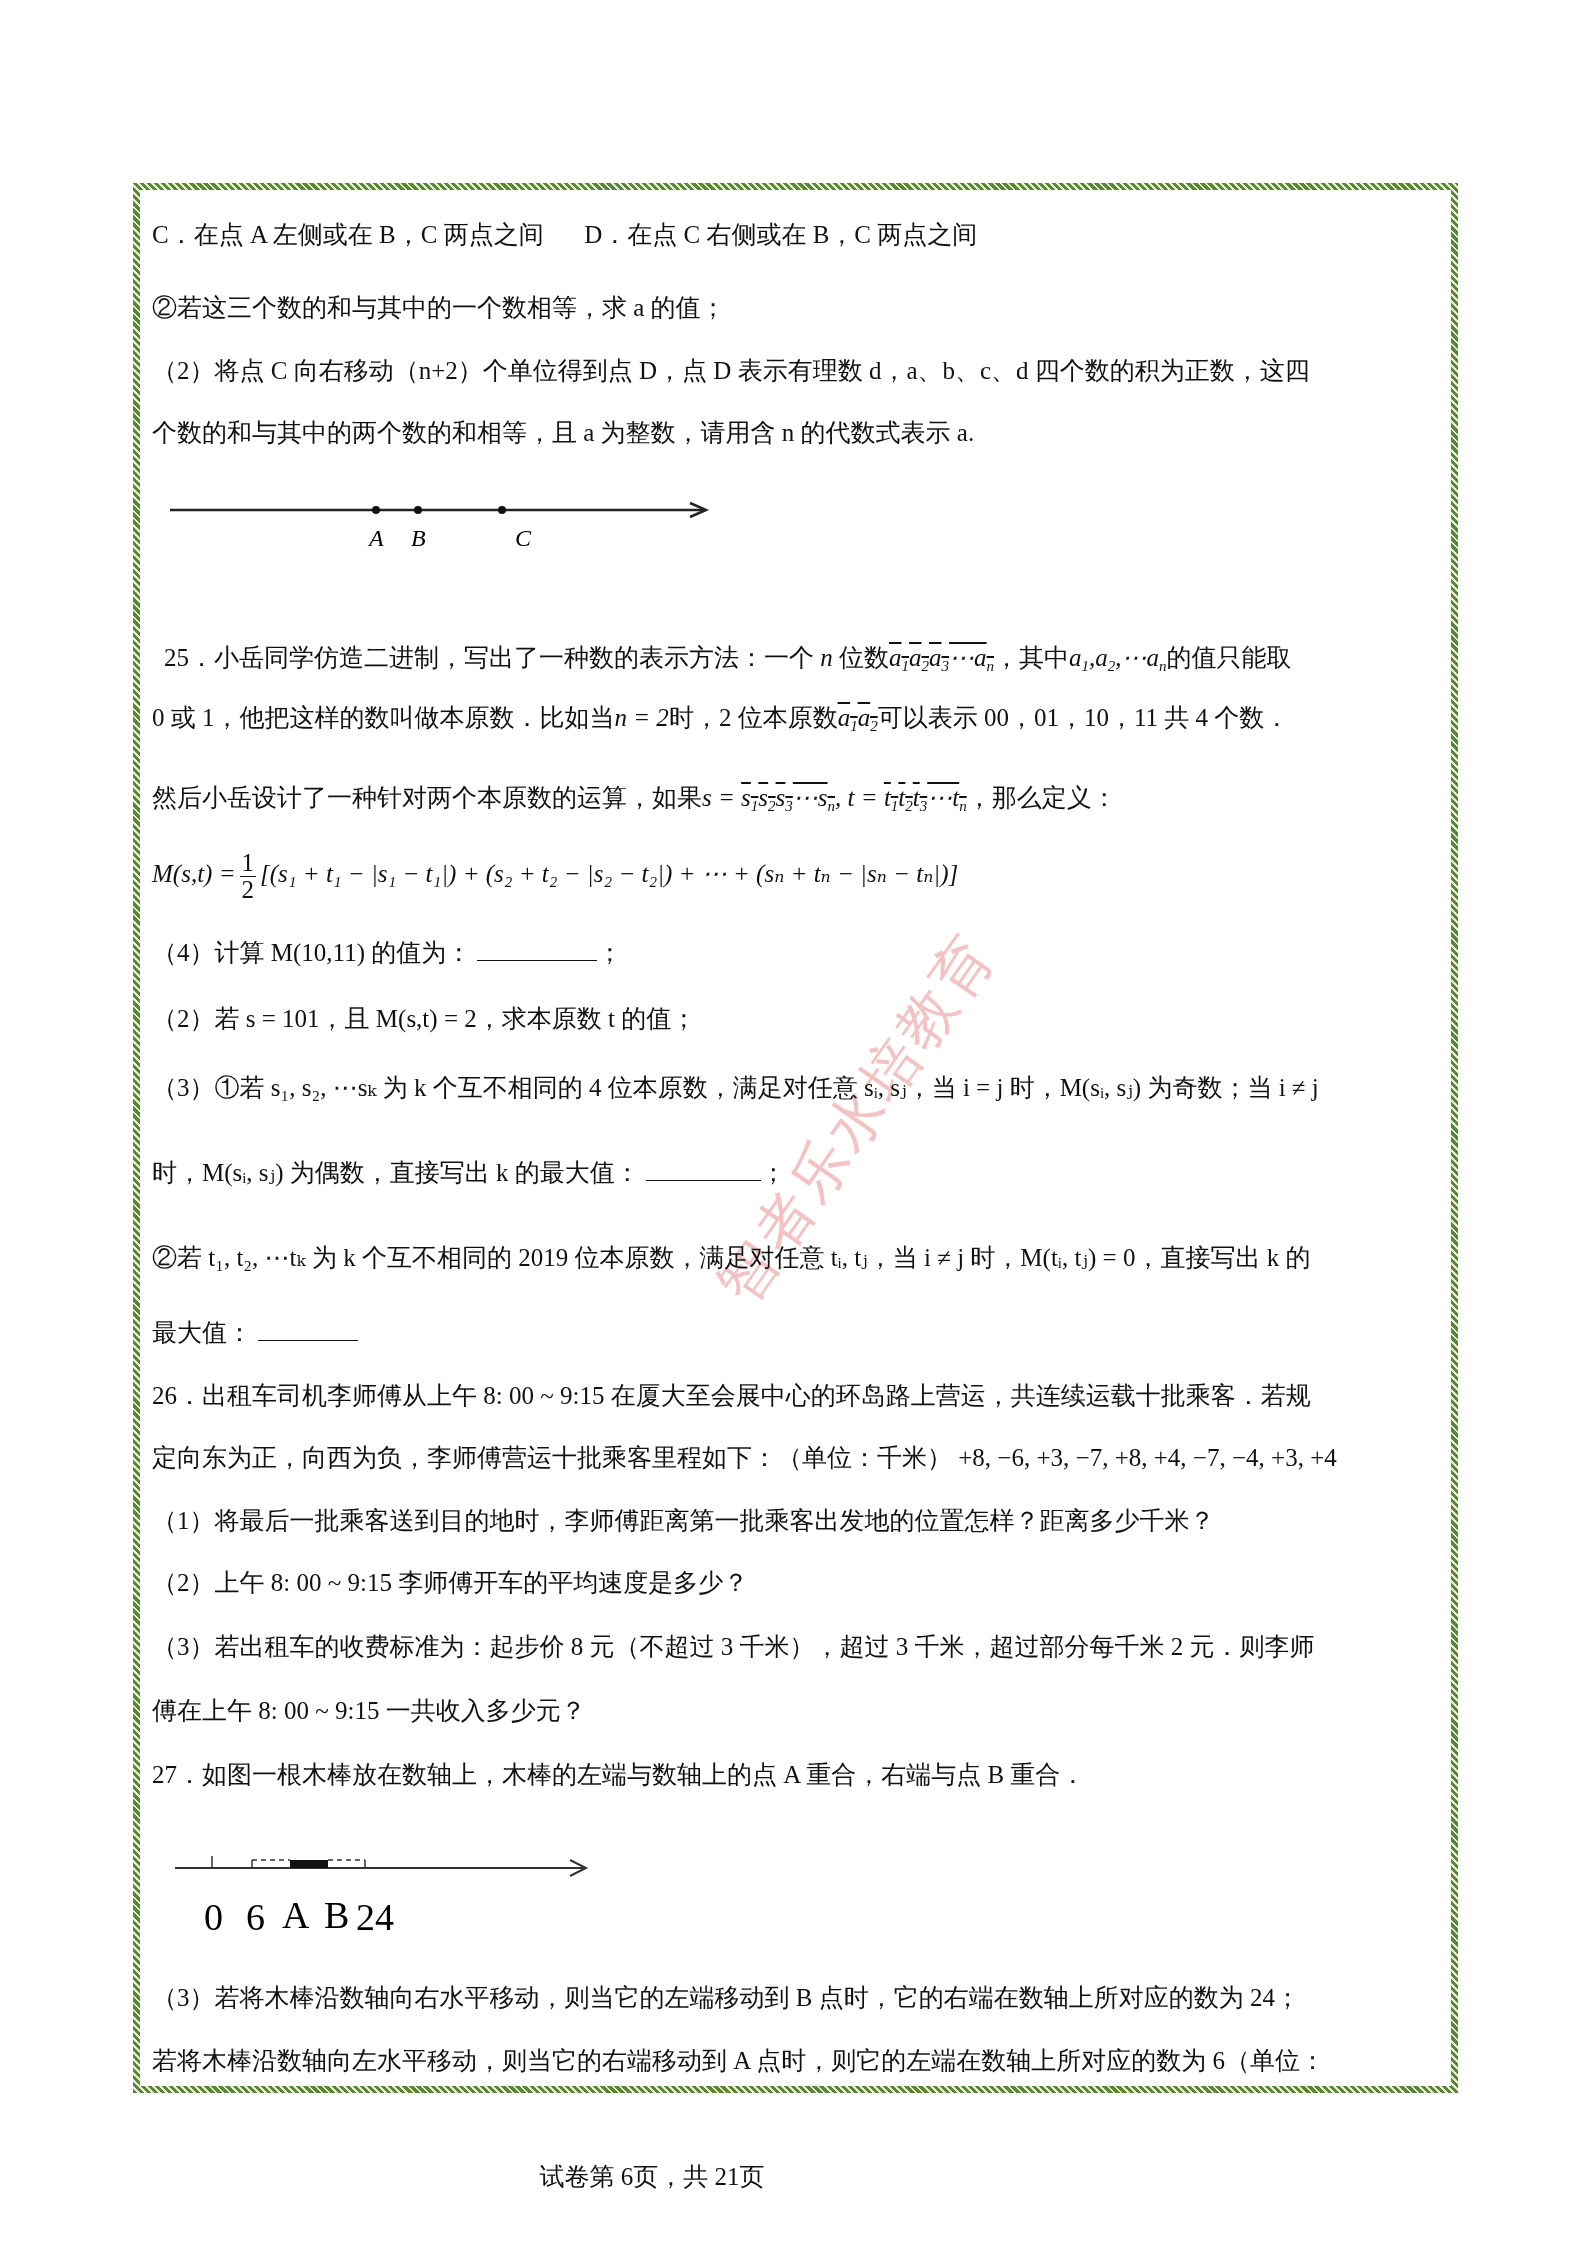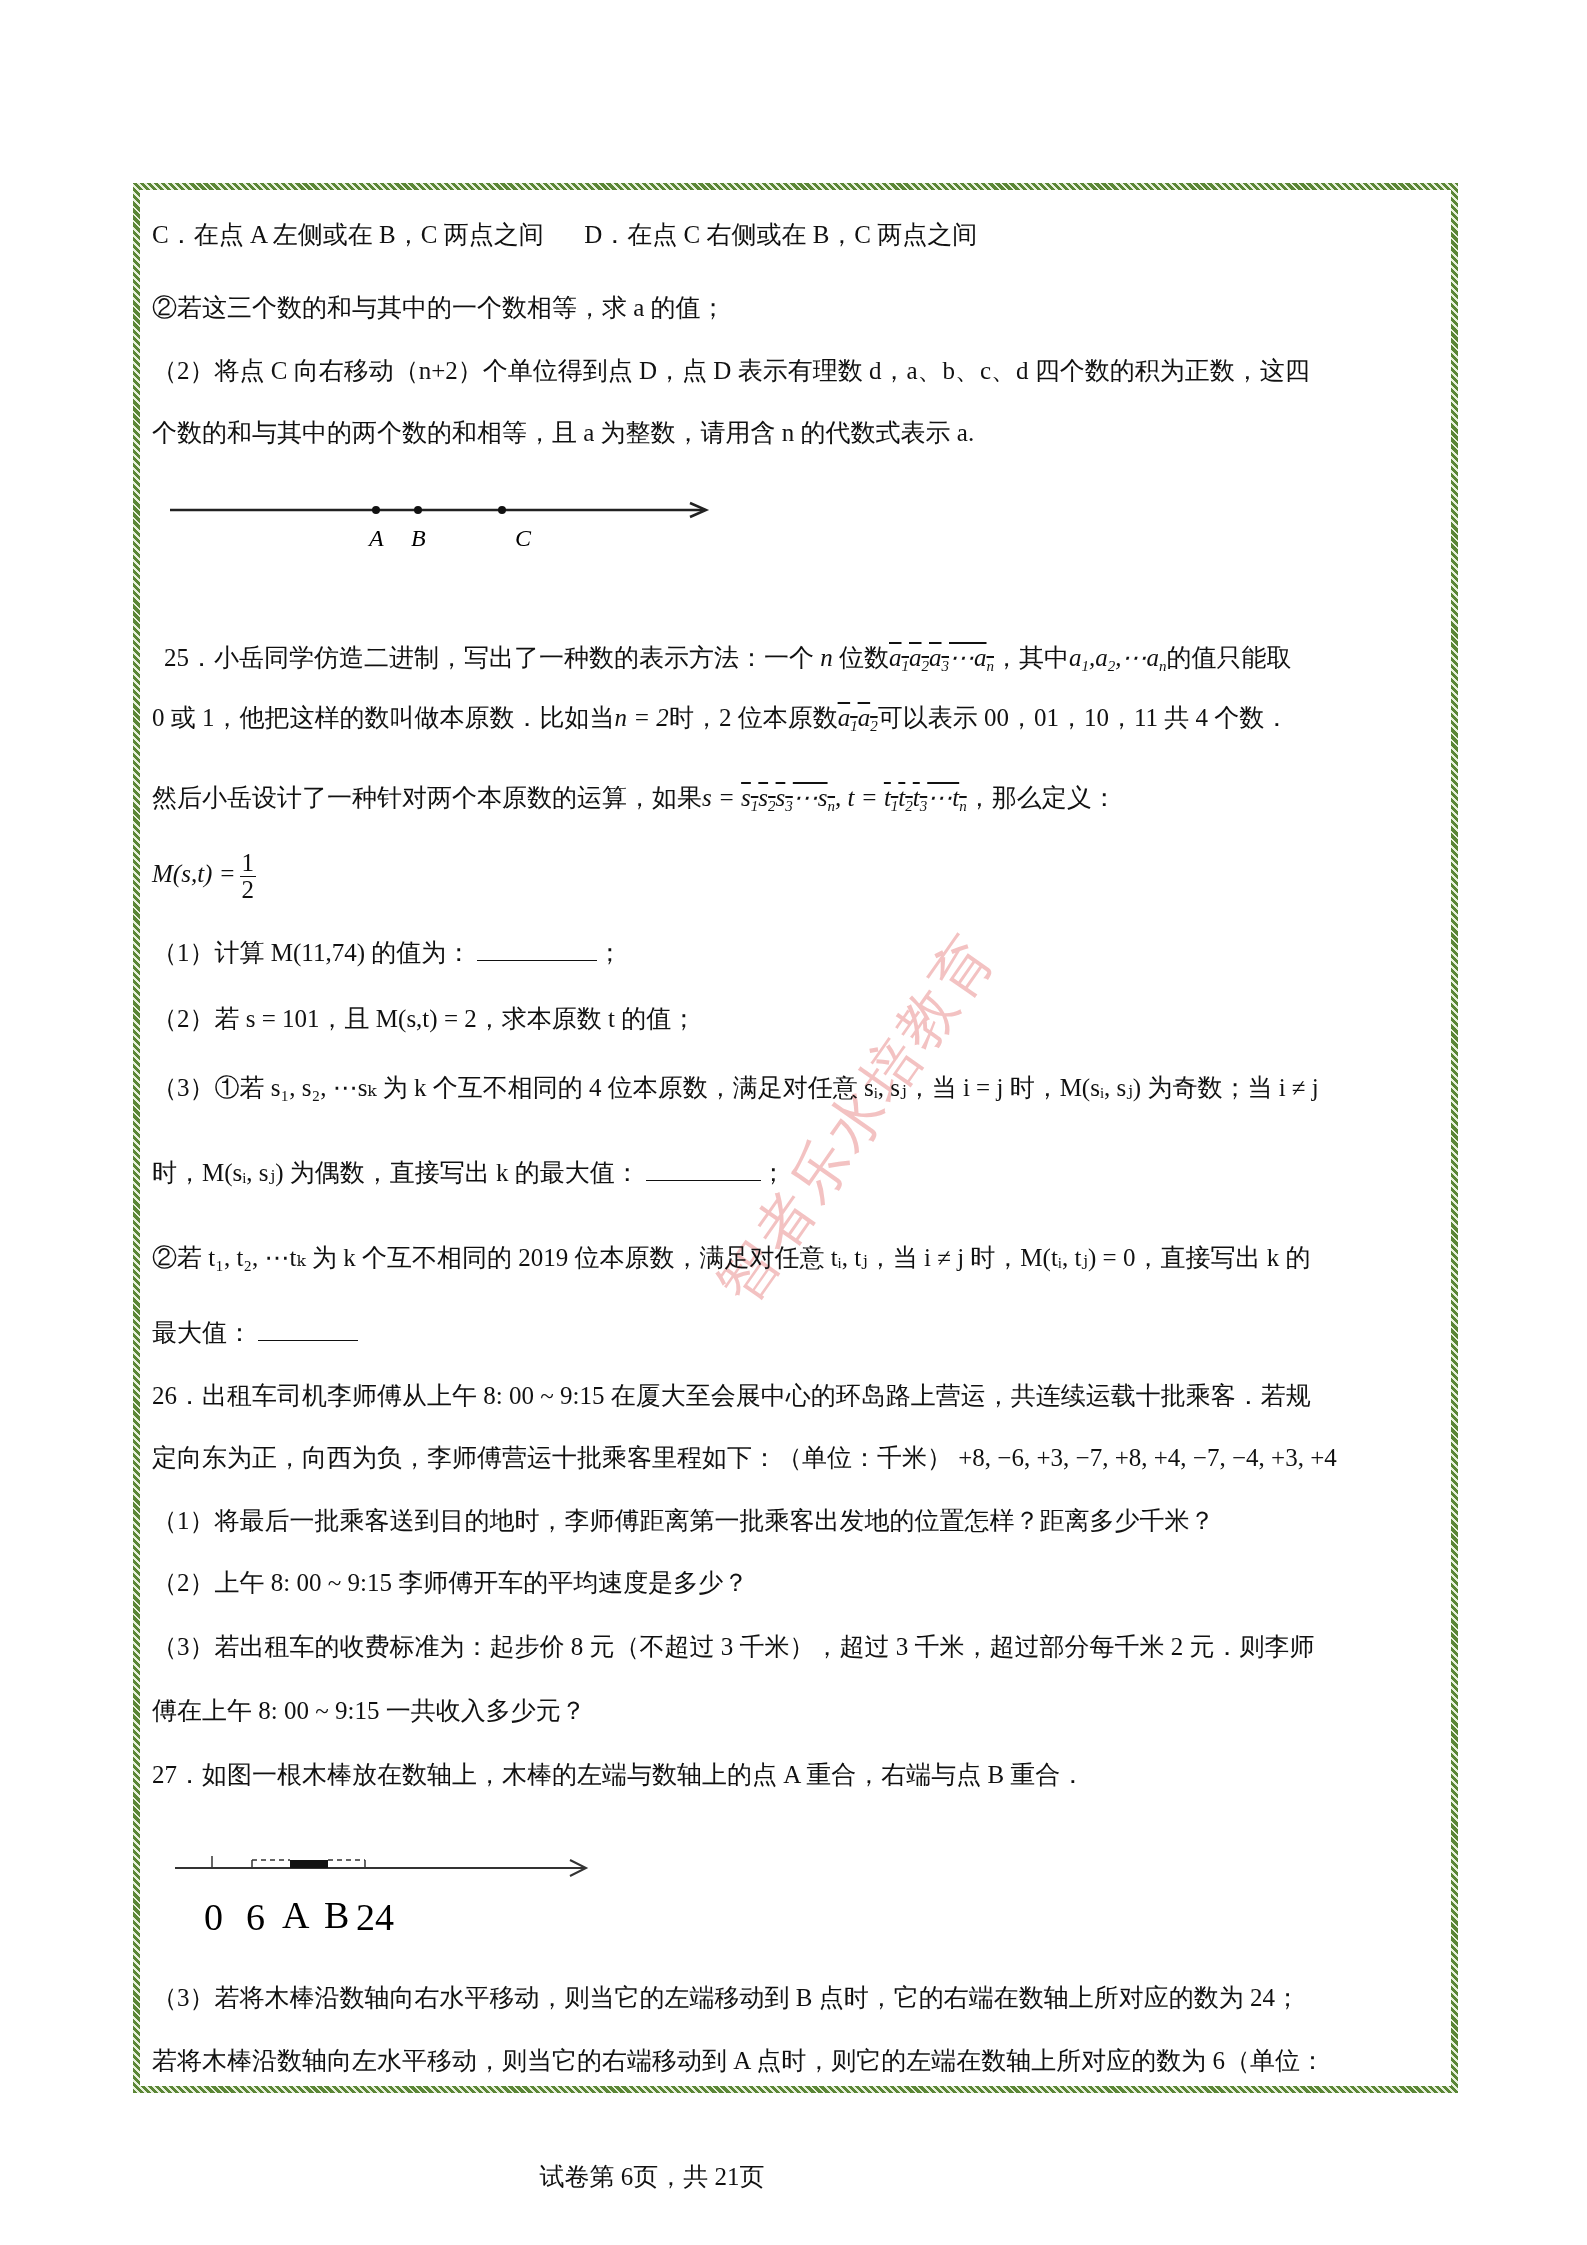--- a/index.html
+++ b/index.html
@@ -52,24 +52,24 @@
 <div class="line" style="top:645px;margin-left:12px;">
   <span>25．小岳同学仿造二进制，写出了一种数的表示方法：一个 </span><span class="i">n</span><span> 位数</span><span class="i ov">a<sub>1</sub>a<sub>2</sub>a<sub>3</sub>⋯a<sub>n</sub></span><span>，其中</span><span class="i">a<sub>1</sub>,a<sub>2</sub>,⋯a<sub>n</sub></span><span>的值只能取</span>
 </div>
 <div class="line" style="top:705px;">
   <span>0 或 1，他把这样的数叫做本原数．比如当</span><span class="i">n = 2</span><span>时，2 位本原数</span><span class="i ov">a<sub>1</sub>a<sub>2</sub></span><span>可以表示 00，01，10，11 共 4 个数．</span>
 </div>
 <div class="line" style="top:785px;">
   <span>然后小岳设计了一种针对两个本原数的运算，如果</span><span class="i">s = </span><span class="i ov">s<sub>1</sub>s<sub>2</sub>s<sub>3</sub>⋯s<sub>n</sub></span><span class="i">, t = </span><span class="i ov">t<sub>1</sub>t<sub>2</sub>t<sub>3</sub>⋯t<sub>n</sub></span><span>，那么定义：</span>
 </div>
 <div class="line" style="top:850px;">
-  <span class="i">M(s,t) =</span><span class="frac"><span class="num">1</span><span>2</span></span>
+  <span class="i">M(s,t) =</span><span class="frac"><span class="num">1</span><span>2</span></span><span class="i">[(s₁ + t₁ − |s₁ − t₁|) + (s₂ + t₂ − |s₂ − t₂|) + ⋯ + (sₙ + tₙ − |sₙ − tₙ|)]</span>
 </div>
 <div class="line" style="top:940px;">
-  <span>（1）计算 M(11,74) 的值为：</span><span class="blank" style="width:120px;margin-left:6px;"></span><span>；</span>
+  <span>（4）计算 M(10,11) 的值为：</span><span class="blank" style="width:120px;margin-left:6px;"></span><span>；</span>
 </div>
 <div class="line" style="top:1006px;">（2）若 s = 101，且 M(s,t) = 2，求本原数 t 的值；</div>
 <div class="line" style="top:1075px;">（3）①若 s₁, s₂, ⋯sₖ 为 k 个互不相同的 4 位本原数，满足对任意 sᵢ, sⱼ，当 i = j 时，M(sᵢ, sⱼ) 为奇数；当 i ≠ j</div>
 <div class="line" style="top:1160px;">
   <span>时，M(sᵢ, sⱼ) 为偶数，直接写出 k 的最大值：</span><span class="blank" style="width:115px;margin-left:6px;"></span><span>；</span>
 </div>
 <div class="line" style="top:1245px;">②若 t₁, t₂, ⋯tₖ 为 k 个互不相同的 2019 位本原数，满足对任意 tᵢ, tⱼ，当 i ≠ j 时，M(tᵢ, tⱼ) = 0，直接写出 k 的</div>
 <div class="line" style="top:1320px;">
   <span>最大值：</span><span class="blank" style="width:100px;margin-left:6px;"></span>
 </div>

